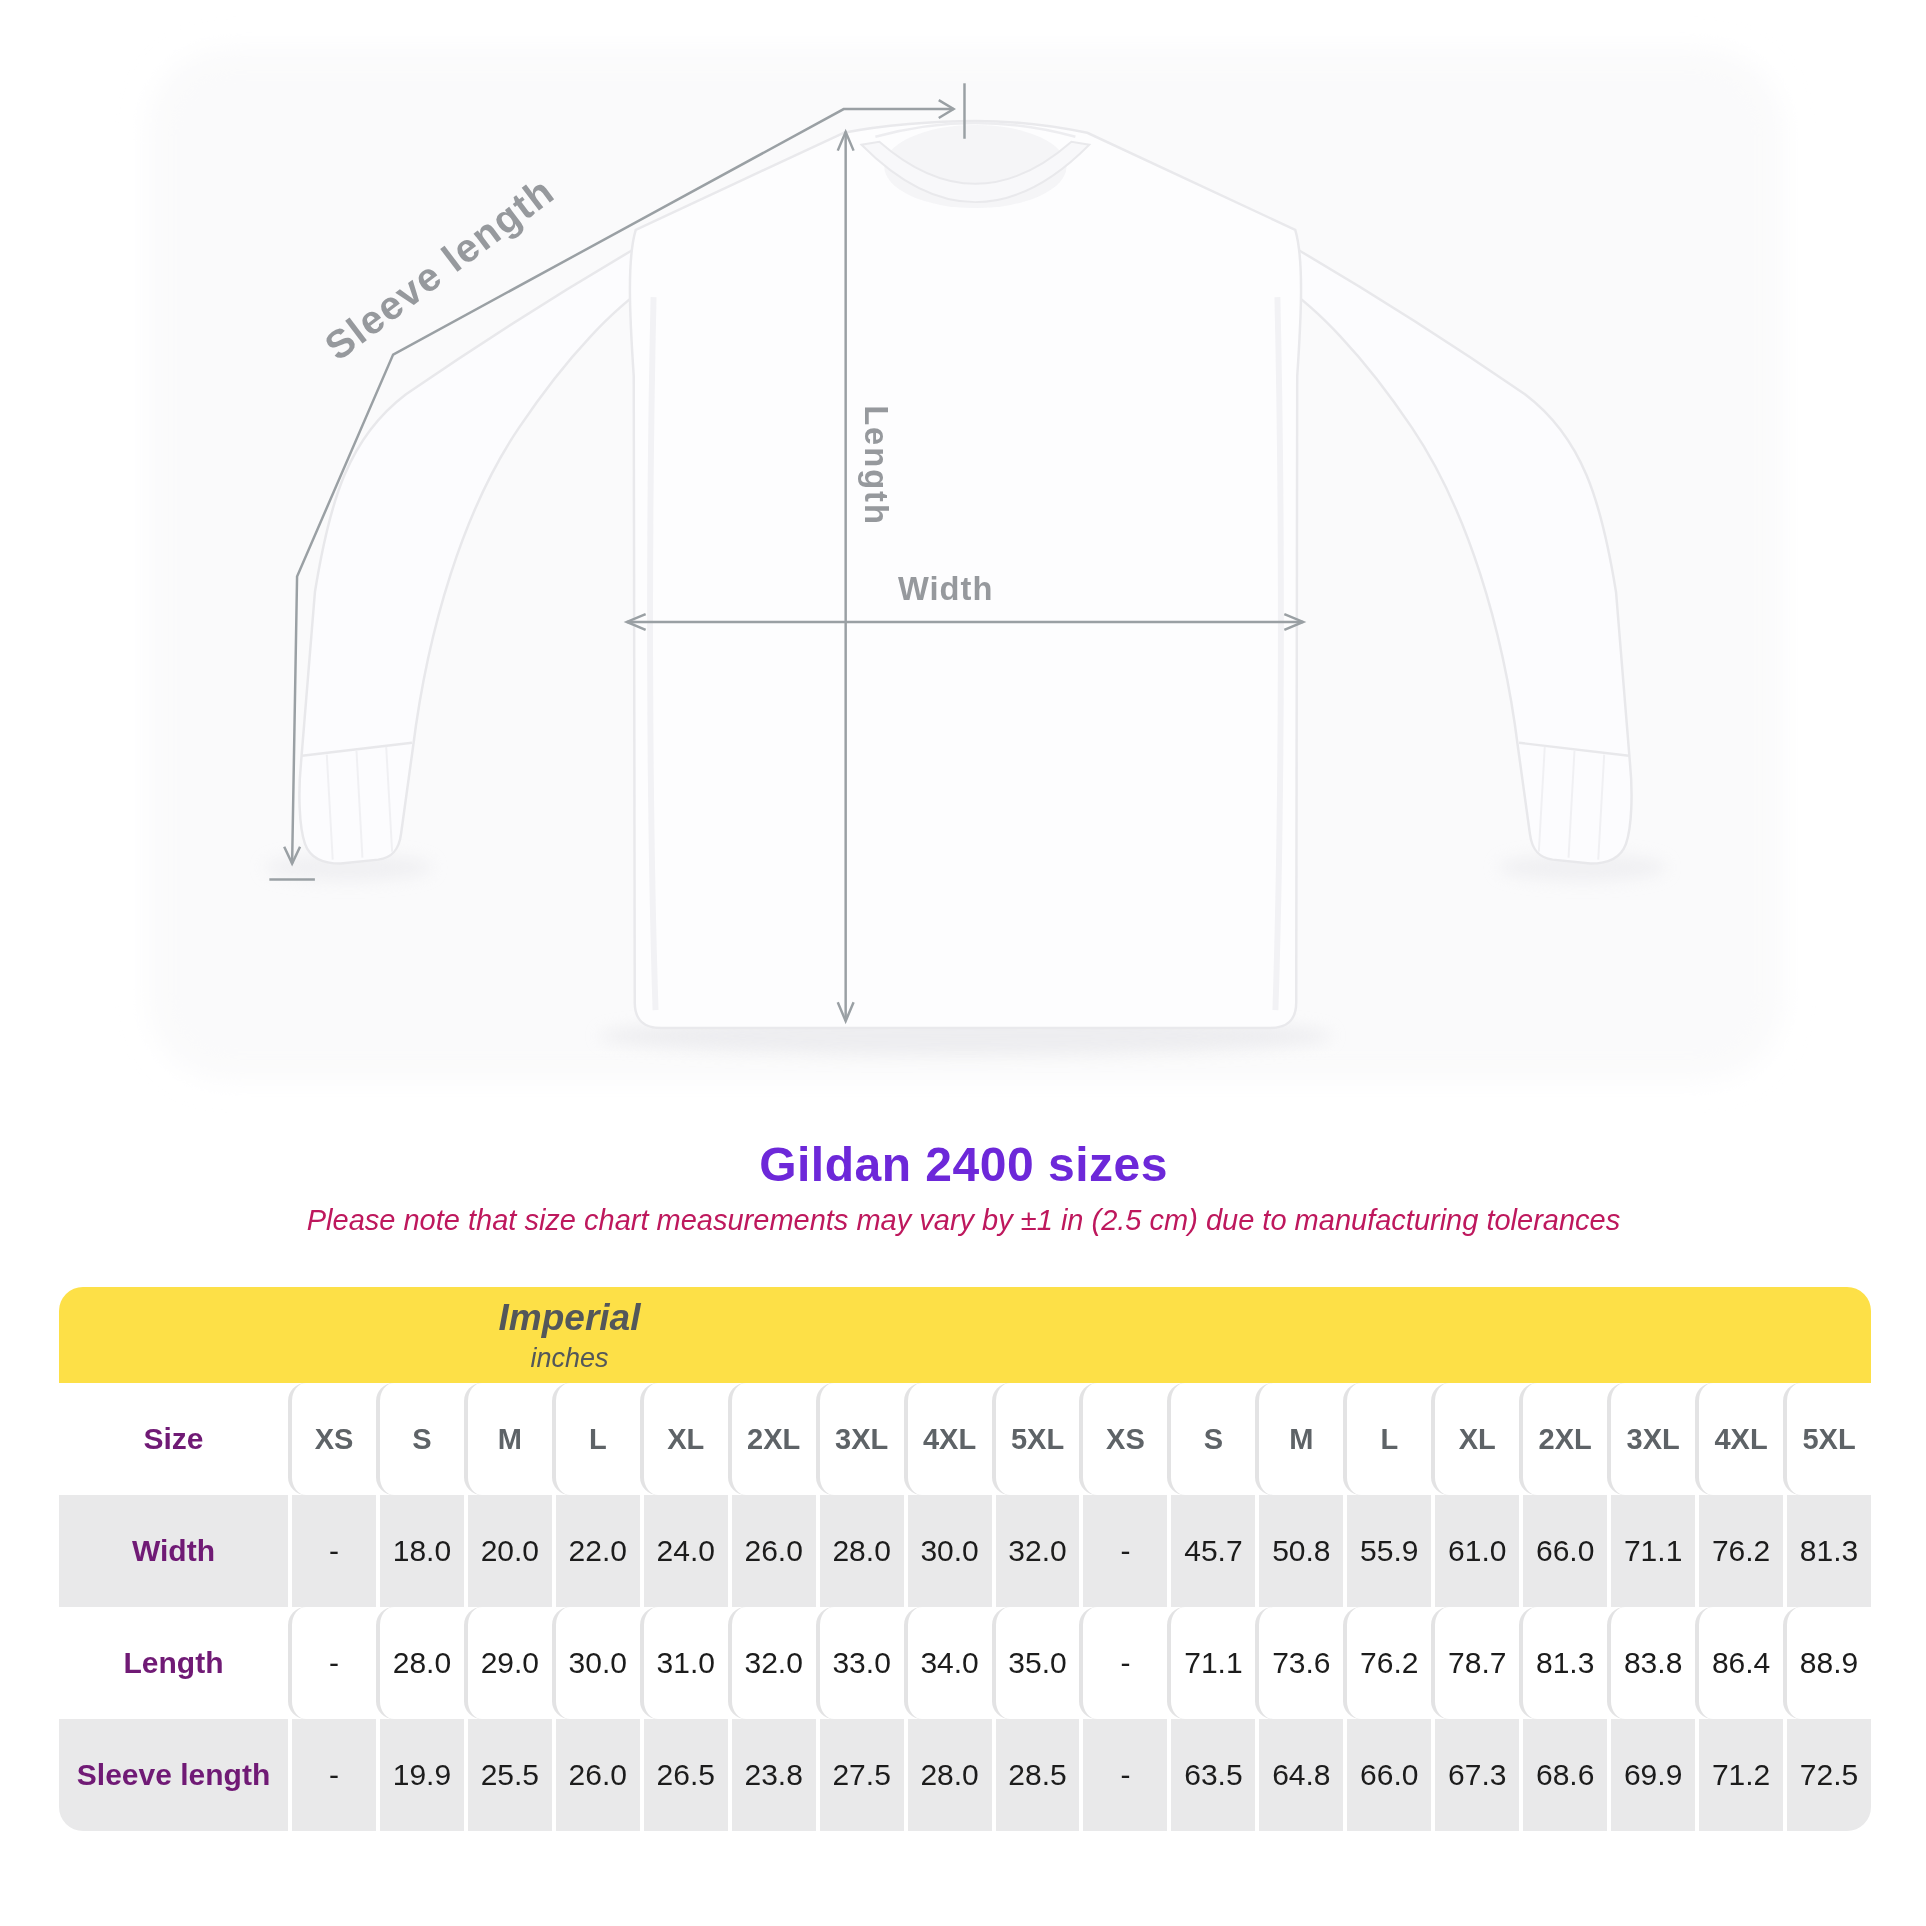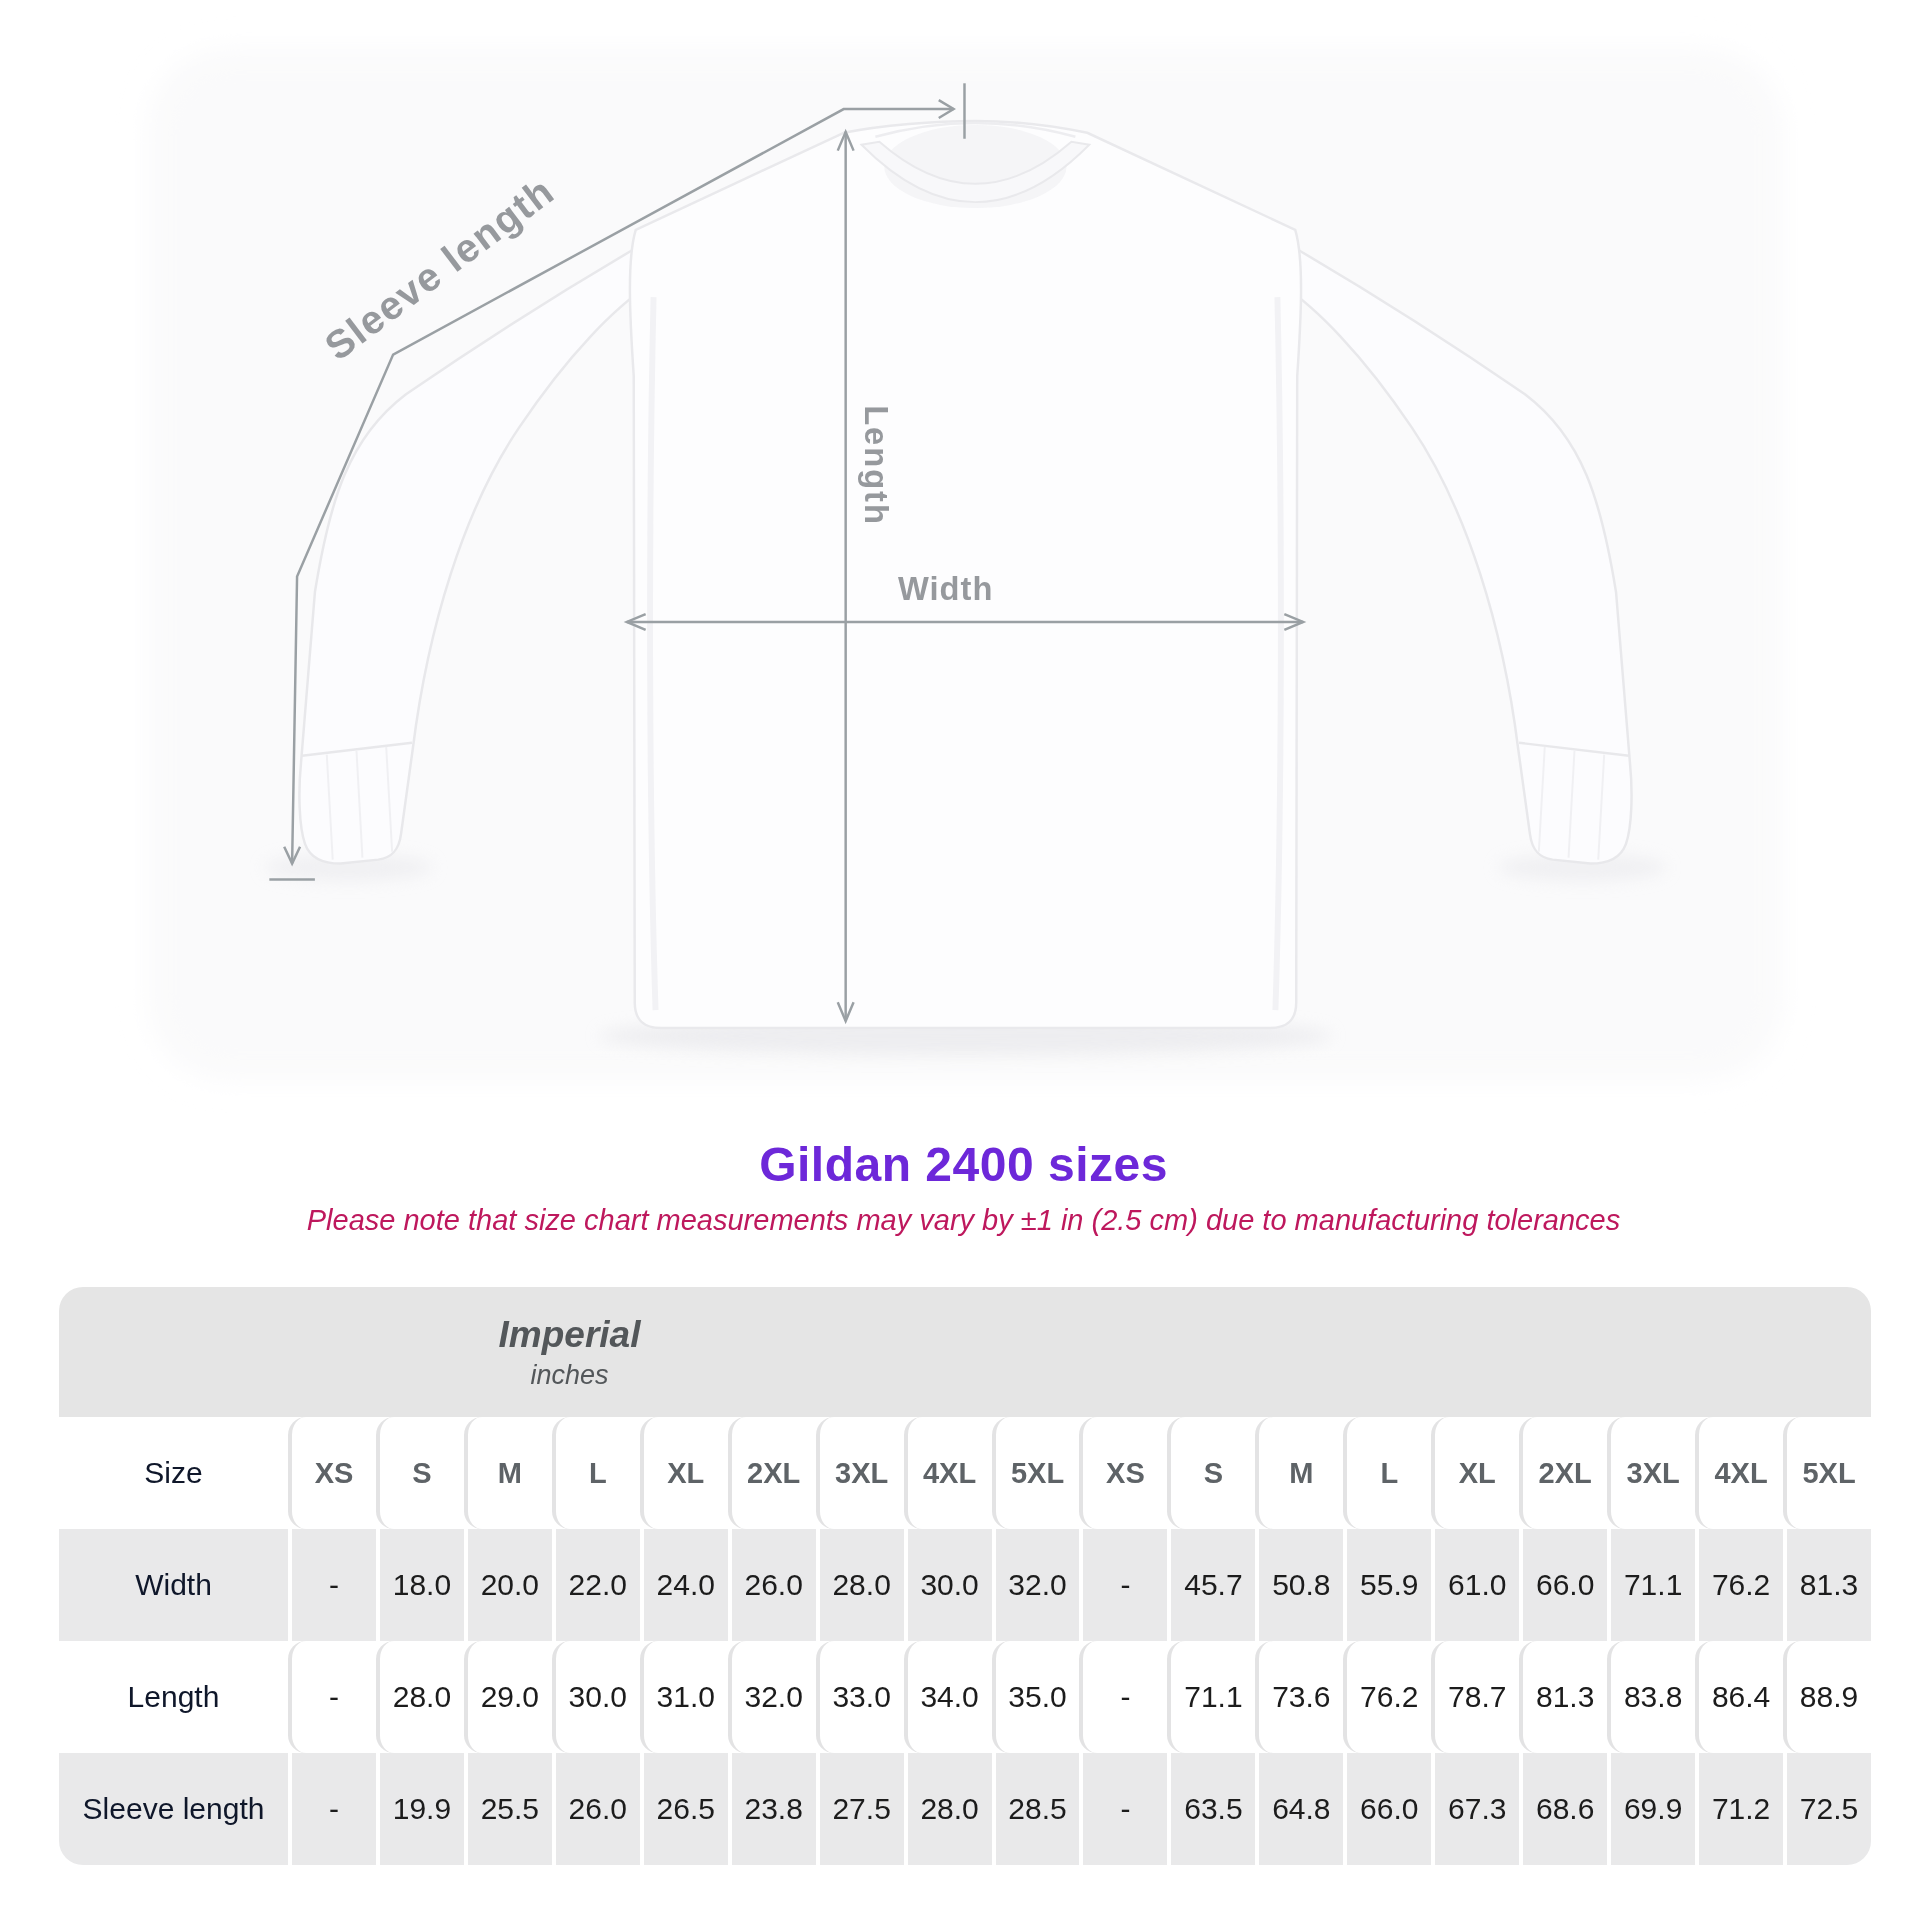--- a/index.html
+++ b/index.html
@@ -7,36 +7,36 @@
          font-family:"Liberation Sans",sans-serif;}
   
   #diagram-svg{position:absolute;left:0;top:0;}
   
   .page-title{position:absolute;top:1137px;left:0;width:100%;text-align:center;
               font-size:48px;font-weight:bold;color:#6d28d9;letter-spacing:0.5px;}
   .page-subtitle{position:absolute;top:1204px;left:0;width:100%;text-align:center;
                  font-size:29px;font-style:italic;color:#be185d;}
   
   .sizetable{position:absolute;left:59px;top:1287px;width:1812px;}
-  .band{display:flex;height:130px;background:#e5e5e5;border-radius:24px 24px 0 0;}
+  .band{display:flex;height:96px;background:#fde047;border-radius:24px 24px 0 0;}
   .half{display:flex;flex-direction:column;align-items:center;justify-content:center;gap:4px;}
   .half.imp{width:1021px;}
   .half.met{width:791px;}
   .g-title{font-size:37px;font-weight:bold;font-style:italic;color:#53575a;}
   .g-unit{font-size:27px;font-style:italic;color:#53575a;}
   .trow{display:grid;grid-template-columns:229px repeat(18,1fr);height:112px;}
   .trow.white{background:#ffffff;}
   .trow.gray{background:#e9e9ea;}
   .trow.last{border-radius:0 0 24px 24px;overflow:hidden;}
   .cell{display:flex;align-items:center;justify-content:center;
         font-size:30px;color:#1c1c1c;white-space:nowrap;}
   .trow.white .cell + .cell{border-left:4px solid #e3e3e4;border-radius:18px;}
   .trow.gray  .cell + .cell{border-left:4px solid #ffffff;}
   .cell.szhdr{font-weight:bold;color:#5e6367;font-size:29px;}
-  .cell.rowlabel{font-weight:normal;color:#0f172a;}
+  .cell.rowlabel{font-weight:bold;color:#701a75;}
 </style>
 </head>
 <body>
 
 <div class="stage">
 
   <svg id="diagram-svg" width="1927" height="1139" viewBox="0 0 1946 1150">
     <defs>
       <filter id="soft" x="-40%" y="-40%" width="180%" height="180%">
         <feGaussianBlur stdDeviation="14"></feGaussianBlur>

